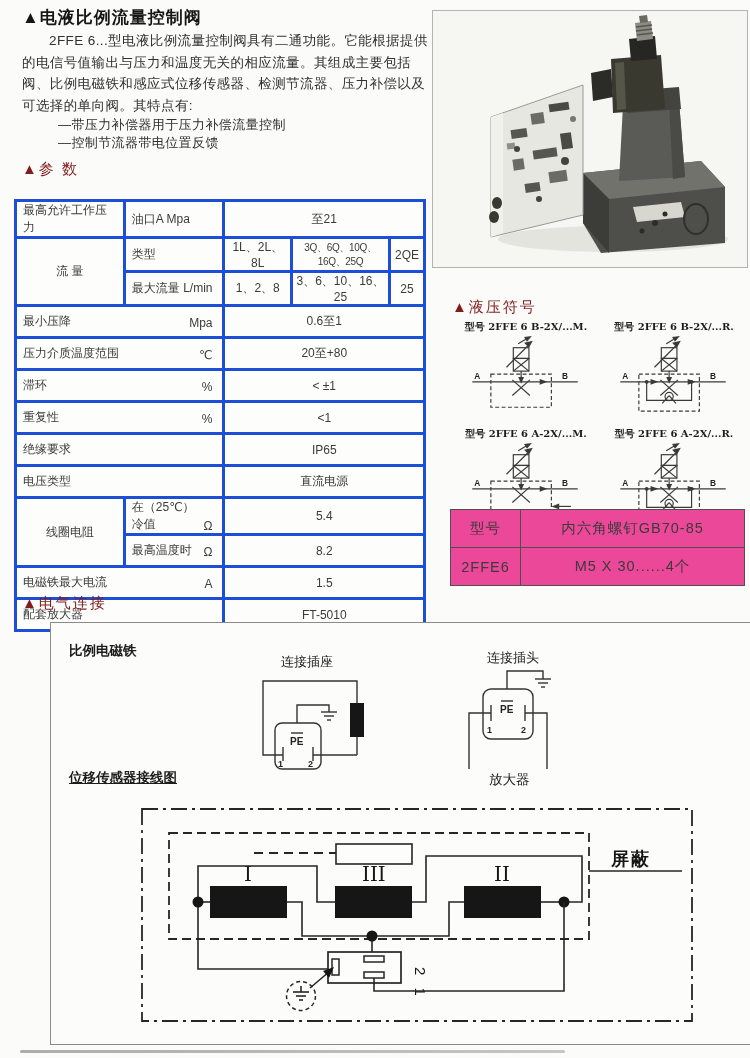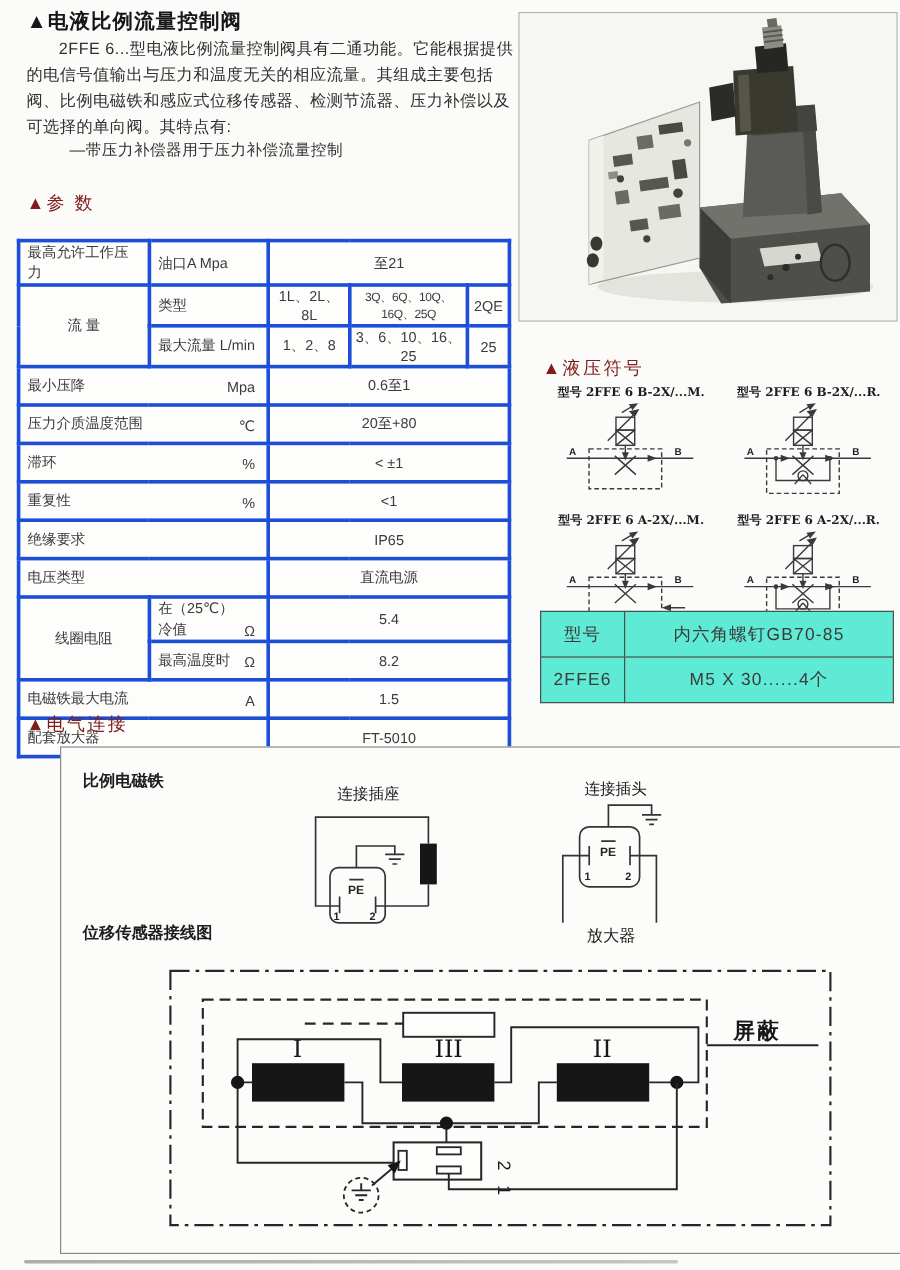--- a/index.html
+++ b/index.html
@@ -14,21 +14,21 @@
   .intro{font-size:13.5px;line-height:21.5px;text-indent:2em;color:#303030;letter-spacing:.4px;}
   .feature-line{font-size:13px;line-height:18px;color:#303030;letter-spacing:.4px;}
 
   table.params{border-collapse:collapse;width:412px;font-size:12px;color:#3b3b3b;background:#fdfdfc;}
   table.params td{border:3px solid #1d4ed8;height:29px;padding:0 6px;}
   table.params td.ctr{text-align:center;padding:0 2px;}
   table.params td.tiny{font-size:10px;letter-spacing:-.3px;}
   .lu{display:flex;justify-content:space-between;align-items:flex-end;}
   .lu .unit{padding-right:4px;}
 
-  table.mtable{border-collapse:collapse;font-size:14.5px;color:#3b3b3b;letter-spacing:1px;background:#5eead4;}
+  table.mtable{border-collapse:collapse;font-size:14.5px;color:#3b3b3b;letter-spacing:1px;background:#ec4899;}
   table.mtable td{border:1px solid #4f4f4f;height:37px;text-align:center;padding:0 4px;}
 
   .photo-box{width:314px;height:256px;border:1px solid #b3b3b0;background:#f6f6f3;}
 
   .hydraulic-grid{display:grid;grid-template-columns:148px 148px;grid-row-gap:10px;width:296px;}
   .hydraulic-cell{text-align:center;}
   .hsym-label{font-family:"DejaVu Serif","Liberation Serif",serif;font-weight:bold;font-size:10px;color:#1d1d1d;letter-spacing:0;}
   svg.hsym{display:block;margin:1px auto 0;}
 
   .elec-box{width:713px;height:421px;border:1.5px solid #8a8a88;background:#fcfcfa;margin-left:28px;}
@@ -50,20 +50,21 @@
 </style>
 </head>
 <body>
 
 <div class="abs title" style="left:22px;top:6px;">▲电液比例流量控制阀</div>
 
 <div class="abs intro" style="left:22px;top:30px;width:408px;">2FFE 6...型电液比例流量控制阀具有二通功能。它能根据提供的电信号值输出与压力和温度无关的相应流量。其组成主要包括阀、比例电磁铁和感应式位移传感器、检测节流器、压力补偿以及可选择的单向阀。其特点有:</div>
 
 <div class="abs" style="left:58px;top:116px;">
   <div class="feature-line">—带压力补偿器用于压力补偿流量控制</div>
+  <div class="feature-line">—控制节流器带电位置反馈</div>
 </div>
 
 <div class="abs photo-box" style="left:432px;top:10px;">
   <svg width="314" height="256" viewBox="0 0 314 256">
     <rect x="0" y="0" width="314" height="256" fill="#f6f6f3"></rect>
     <ellipse cx="180" cy="228" rx="115" ry="13" fill="#e4e4df"></ellipse>
 
     <polygon points="150,162 268,150 292,176 292,232 168,242 150,212" fill="#4e4e4b"></polygon>
     <polygon points="150,162 268,150 292,176 176,188" fill="#72726d"></polygon>
     <polygon points="150,162 176,188 176,242 150,212" fill="#3c3c39"></polygon>
@@ -401,21 +402,21 @@
     <line class="cst" x1="83" y1="26" x2="93" y2="26"></line>
     <line class="cst" x1="86" y1="30" x2="90" y2="30"></line>
     <line class="cst" x1="36" y1="48" x2="36" y2="64"></line>
     <line class="cst" x1="70" y1="48" x2="70" y2="64"></line>
     <text class="ctxt" x="32" y="76" font-size="9">1</text>
     <text class="ctxt" x="66" y="76" font-size="9">2</text>
     <polyline class="cst" points="36,56 14,56 14,112"></polyline>
     <polyline class="cst" points="70,56 92,56 92,112"></polyline>
   </svg>
 
-  <div class="abs serif-label bold" style="left:18px;top:146px;font-size:13.5px;">位移传感器接线图</div>
+  <div class="abs serif-label bold" style="left:18px;top:146px;font-size:13.5px;text-decoration:underline;">位移传感器接线图</div>
   <div class="abs serif-label" style="left:438px;top:148px;font-size:13.5px;">放大器</div>
 
   <svg class="abs" style="left:83px;top:178px;" width="600" height="228" viewBox="0 0 600 228">
 
     <rect x="8" y="8" width="550" height="212" fill="none" stroke="#262626" stroke-width="1.8" stroke-dasharray="16,5,3,5"></rect>
 
     <rect x="35" y="32" width="420" height="106" fill="none" stroke="#262626" stroke-width="1.8" stroke-dasharray="9,5"></rect>
 
     <line x1="120" y1="52" x2="202" y2="52" stroke="#262626" stroke-width="1.8" stroke-dasharray="9,6"></line>
     <rect x="202" y="43" width="76" height="20" fill="#fdfdfc" stroke="#262626" stroke-width="1.6"></rect>

